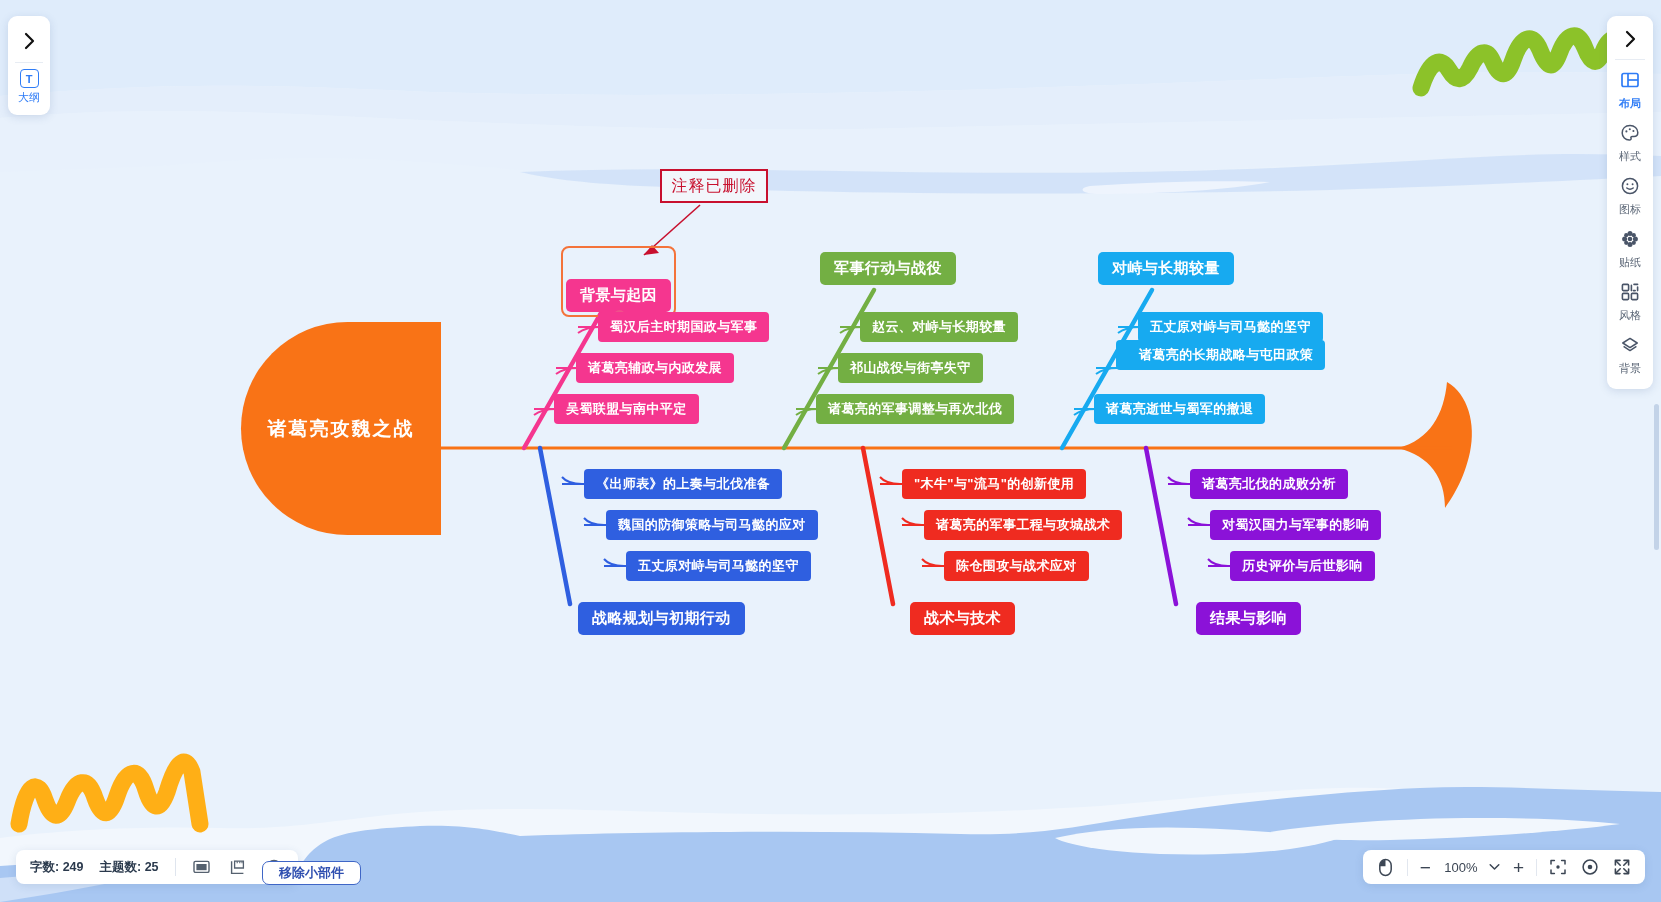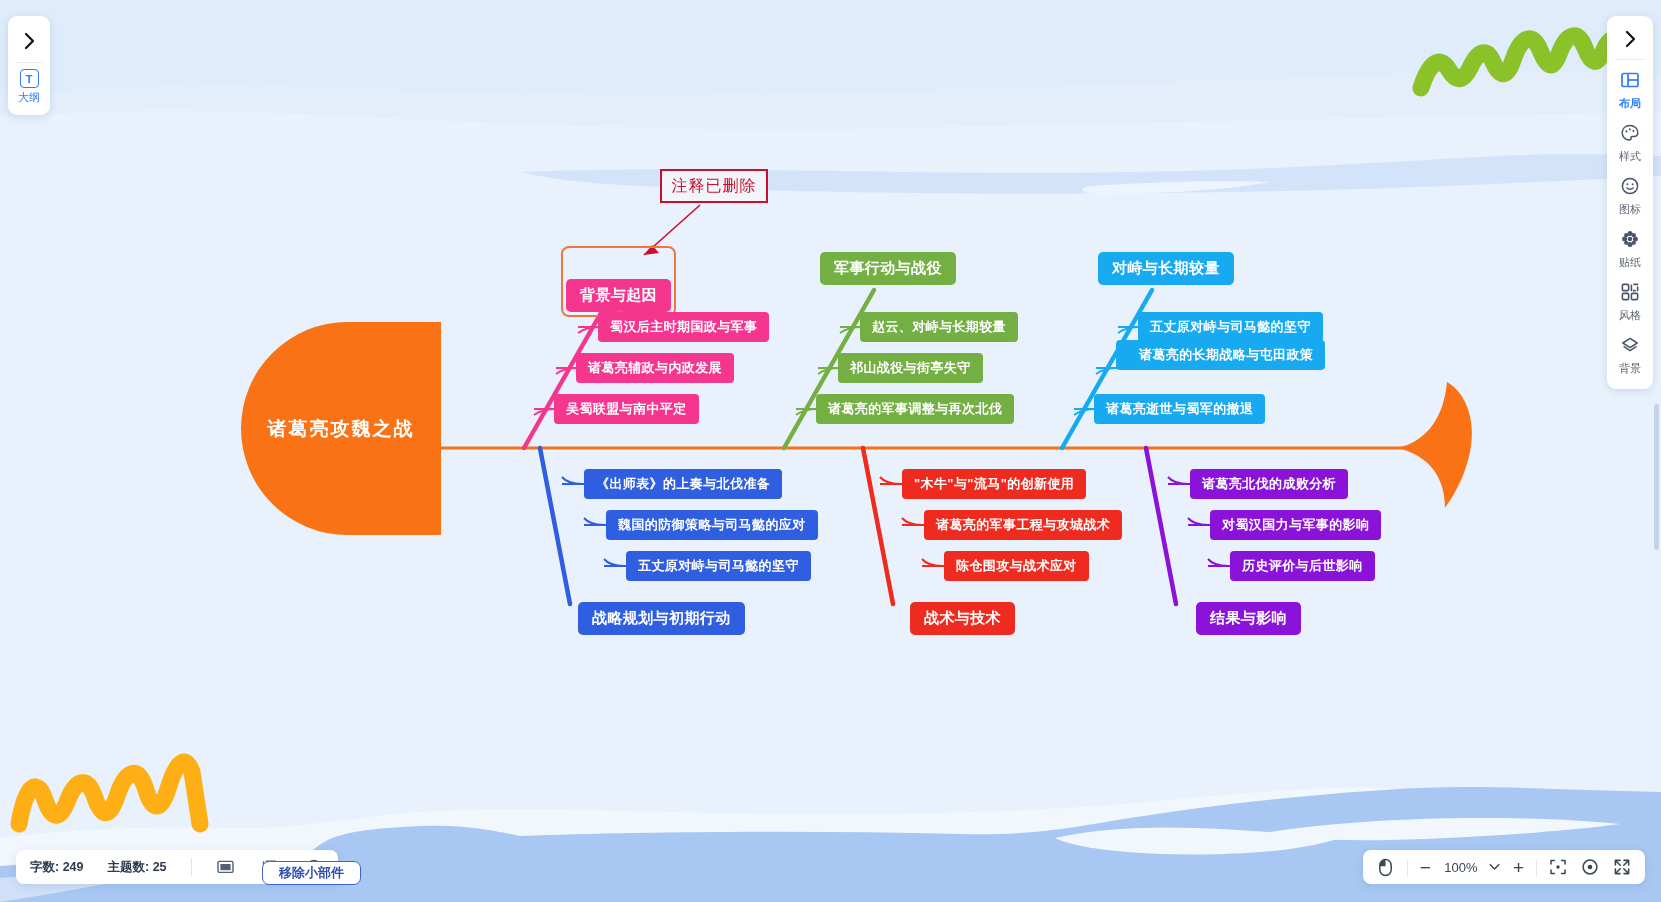--- a/index.html
+++ b/index.html
@@ -86,21 +86,21 @@
   .rp-item.active .ic{ color:#2f7cf6; }
   .rp-item.active .tx{ color:#2f7cf6; font-weight:bold; }
 
   
   .rscroll{ position:absolute; right:2px; top:404px; width:5px; height:146px; border-radius:3px; background:#c3d3e8; }
 
   
   .status{
     position:absolute; left:16px; bottom:18px; height:34px;
     background:#fff; border-radius:8px; box-shadow:0 2px 8px rgba(60,90,140,.14);
-    display:flex; align-items:center; padding:0 14px; gap:24px;
+    display:flex; align-items:center; padding:0 14px; gap:16px;
   }
   .status .st{ font-size:12.5px; color:#2b3a4d; font-weight:bold; }
   .status .vdiv{ width:1px; height:18px; background:#dfe5ee; }
   .status .sic{ width:20px; height:18px; display:flex; align-items:center; justify-content:center; color:#55616f; cursor:pointer; }
   .widget-btn{
     position:absolute; left:262px; bottom:17px; height:24px; padding:0 16px;
     border:1.4px solid #3f66c6; border-radius:7px; background:#fff;
     display:flex; align-items:center; justify-content:center;
     font-size:13px; color:#2f4fb0; font-weight:bold; cursor:pointer;
   }

